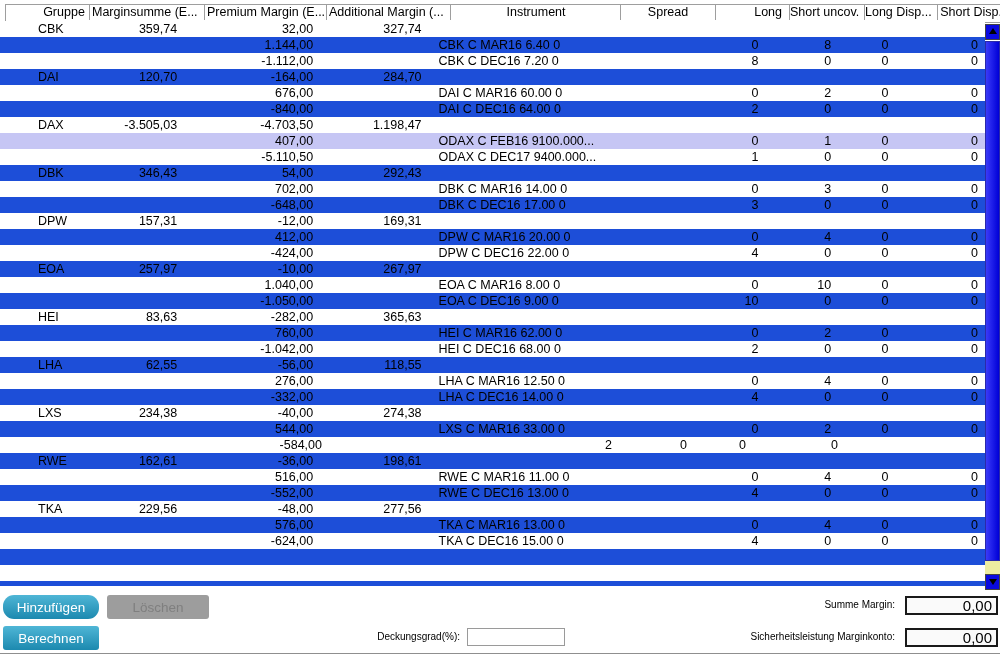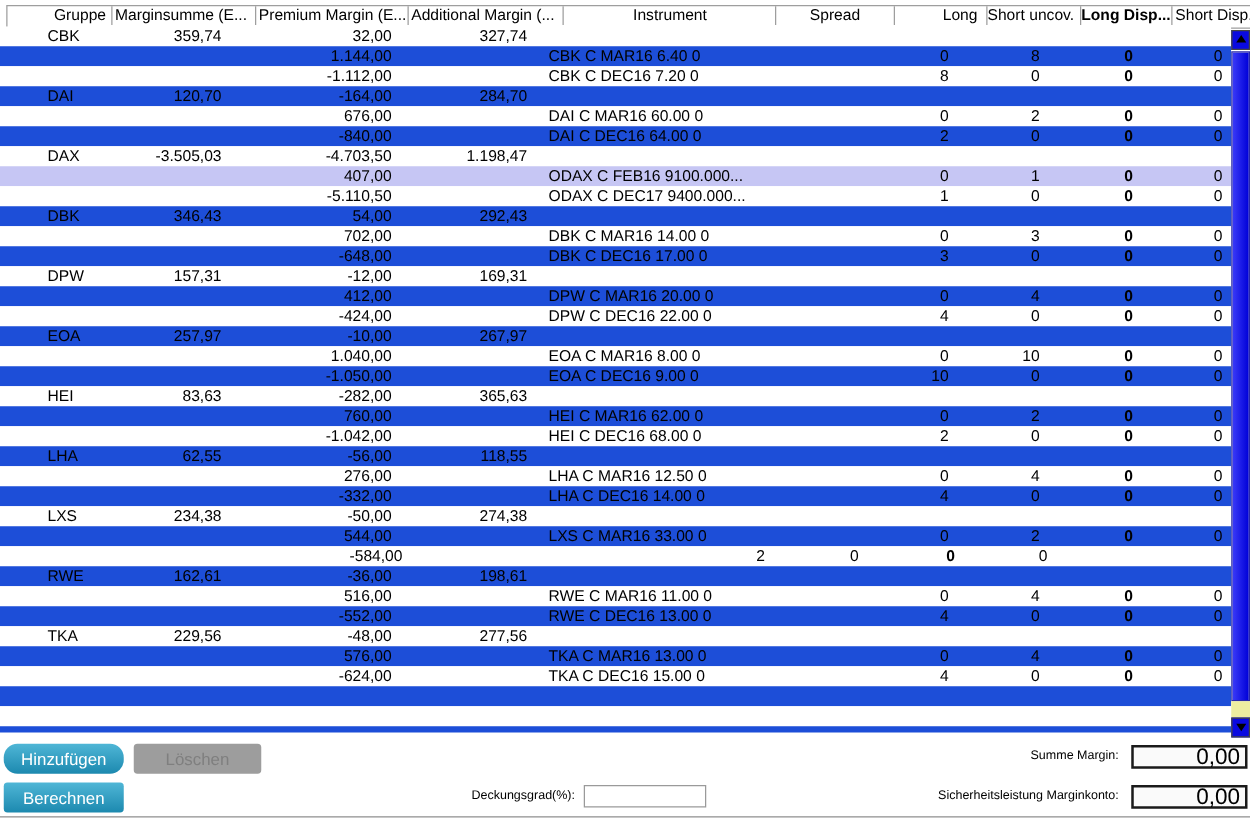--- a/index.html
+++ b/index.html
@@ -25,21 +25,21 @@
   .trow.selected { background:#c6c6f4; }
   .cell { box-sizing:border-box; overflow:hidden; white-space:nowrap; color:#000; }
   .c-gruppe       { width:52px;  padding-left:1px;margin-left:32px; }
   .c-marginsumme  { width:115px; text-align:right; padding-right:22px; }
   .c-premium      { width:122px; text-align:right; padding-right:4px; }
   .c-additional   { width:124px; text-align:right; padding-right:16px; }
   .c-instrument   { width:170px; padding-left:1px; }
   .c-spread       { width:95px; }
   .c-long         { width:74px;  text-align:right; padding-right:7px; }
   .c-short_uncov  { width:75px;  text-align:right; padding-right:7px; }
-  .c-long_disp    { width:73px;  text-align:right; padding-right:3px;font-weight:bold; }
+  .c-long_disp    { width:73px;  text-align:right; padding-right:21px; }
   .c-short_disp   { width:78px;  text-align:right; padding-right:7px; }
   
   .th.c-gruppe{width:52px}.th.c-marginsumme{width:115px}.th.c-premium{width:122px}
   .th.c-additional{width:124px}.th.c-instrument{width:170px}.th.c-spread{width:95px}
   .th.c-long{width:74px}.th.c-short_uncov{width:75px}.th.c-long_disp{width:73px}
   .th.c-short_disp{width:78px}
   .th.c-marginsumme,.th.c-premium,.th.c-additional { text-align:left; padding-left:2px; }
 
   
   .scrollbar { position:absolute; left:985px; top:24px; width:15px; height:566px; }
@@ -72,21 +72,21 @@
          white-space:nowrap; }
   .lbl-coverage { left:300px; top:631px; width:160px; }
   .lbl-sum      { left:640px; top:599px; width:255px; }
   .lbl-coll     { left:540px; top:631px; width:355px; }
 
   .input-coverage { position:absolute; left:467px; top:628px; width:98px; height:18px;
                     box-sizing:border-box; border:1px solid #9a9a9a; background:#fff;
                     font-family:"Liberation Sans", sans-serif; font-size:12.5px; }
   .val-field { position:absolute; width:93px; height:19px; box-sizing:border-box;
                border:2px solid #1a1a1a; background:#fafafa; text-align:right;
-               padding-right:4px; line-height:15px; font-size:18px; color:#000; }
+               padding-right:4px; line-height:15px; font-size:15px; color:#000; }
   .field-sum  { left:905px; top:596px; }
   .field-coll { left:905px; top:628px; }
 
   .bottom-line { position:absolute; left:0; top:653px; width:1000px; height:0;
                  border-top:1px solid #8f8f8f; }
 </style>
 </head>
 <body>
 
 <div class="app">
@@ -389,21 +389,21 @@
         <div class="cell c-instrument">LHA C DEC16 14.00 0</div>
         <div class="cell c-spread"></div>
         <div class="cell c-long">4</div>
         <div class="cell c-short_uncov">0</div>
         <div class="cell c-long_disp">0</div>
         <div class="cell c-short_disp">0</div>
       </div>
       <div class="trow even">
         <div class="cell c-gruppe">LXS</div>
         <div class="cell c-marginsumme">234,38</div>
-        <div class="cell c-premium">-50,00</div>
+        <div class="cell c-premium">-40,00</div>
         <div class="cell c-additional">274,38</div>
         <div class="cell c-instrument"></div>
         <div class="cell c-spread"></div>
         <div class="cell c-long"></div>
         <div class="cell c-short_uncov"></div>
         <div class="cell c-long_disp"></div>
         <div class="cell c-short_disp"></div>
       </div>
       <div class="trow odd">
         <div class="cell c-gruppe"></div>

